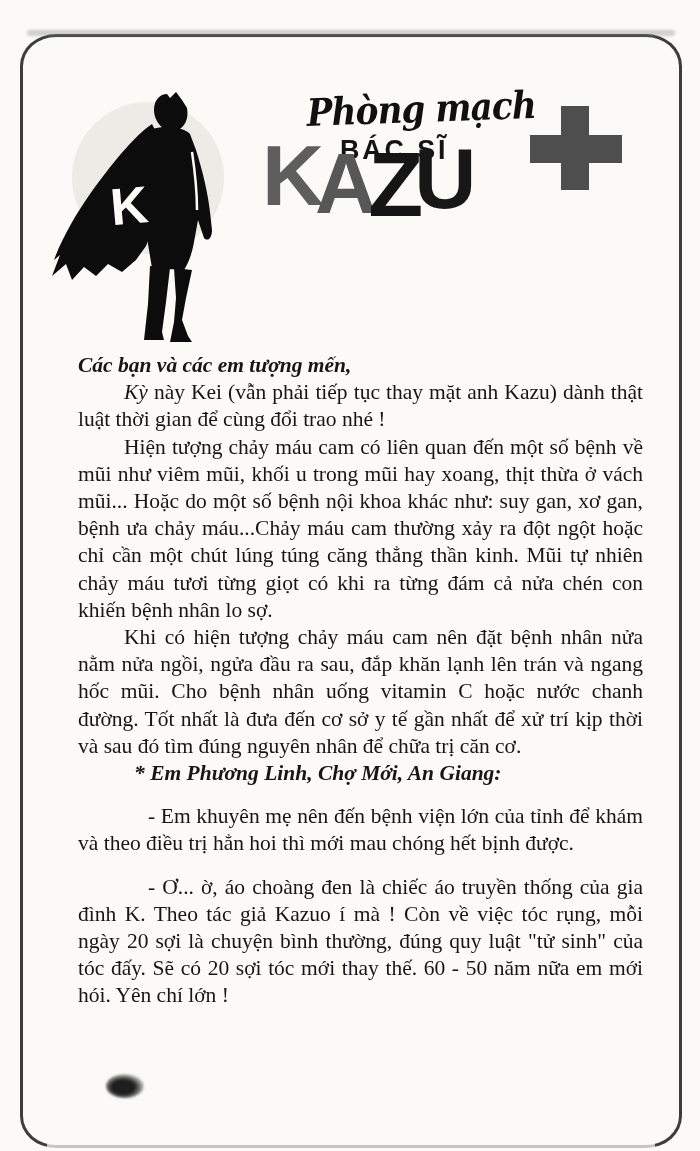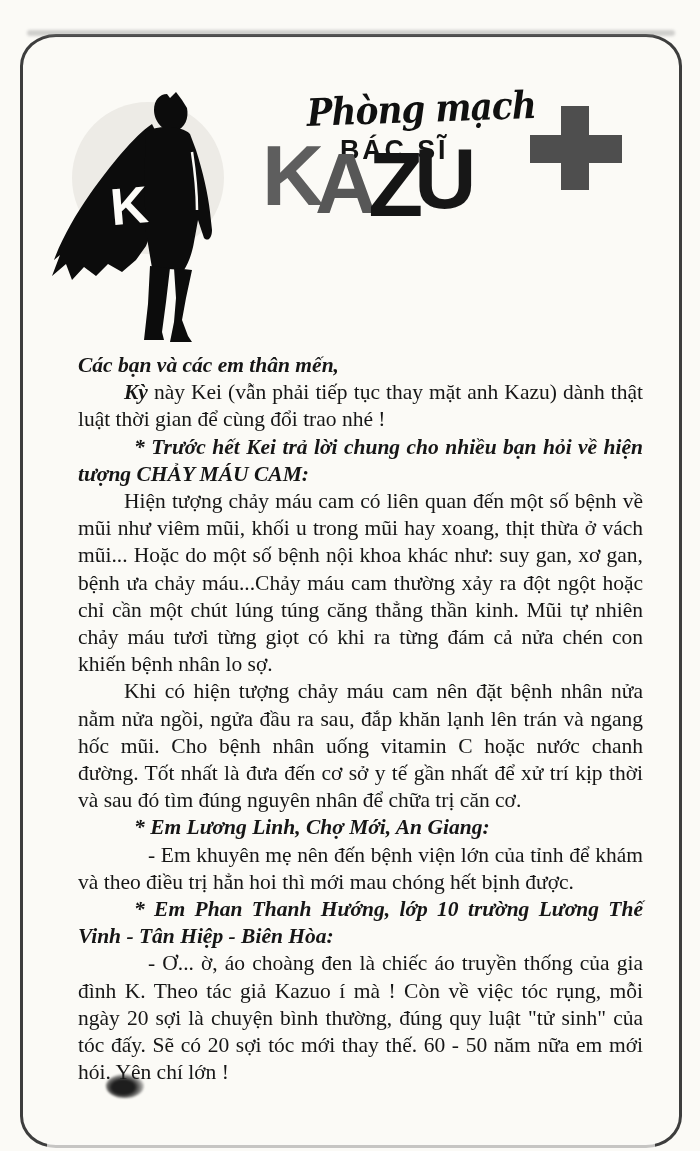--- a/index.html
+++ b/index.html
@@ -51,22 +51,22 @@
 
   
   .body-text{
     position:absolute;left:55px;top:315px;width:565px;
     font-size:21.5px;line-height:27.2px;text-align:justify;
   }
   .body-text p{margin:0;}
   .salutation{margin-left:111px;font-weight:bold;font-style:italic;text-align:left;}
   .heading{font-weight:bold;font-style:italic;text-indent:56px;}
   .para{text-indent:46px;}
-  .para.answer{text-indent:70px;}
-  .lead{font-weight:bold;font-style:italic;}
+  .para.answer{text-indent:70px;margin-top:16px;}
+  .lead{font-weight:normal;font-style:italic;}
 
   
   .smudge{
     position:absolute;left:83px;top:1037px;width:38px;height:24px;
     border-radius:50%;filter:blur(1px);
     background:radial-gradient(ellipse at 45% 55%,rgba(18,18,18,.95) 0 38%,rgba(45,45,45,.6) 58%,rgba(90,90,90,0) 78%);
   }
 </style>
 </head>
 <body>
@@ -95,34 +95,32 @@
       <span style="color:#151515">Z</span>
       <span style="color:#171717">U</span>
     </div>
 
     <div class="cross" style="--c:#4e4e4e">
       <i class="v"></i>
       <i class="h"></i>
     </div>
 
     <main class="body-text">
-      <p class="salutation">Các bạn và các em thân mến,</p>
+      <p class="salutation">Các bạn và các em tượng mến,</p>
 
       <p class="para"><span class="lead">Kỳ</span><span> này Kei (vẫn phải tiếp tục thay mặt anh Kazu) dành thật luật thời gian để cùng đổi trao nhé !</span></p>
 
-      <p class="heading">* Trước hết Kei trả lời chung cho nhiều bạn hỏi về hiện tượng CHẢY MÁU CAM:</p>
 
       <p class="para">Hiện tượng chảy máu cam có liên quan đến một số bệnh về mũi như viêm mũi, khối u trong mũi hay xoang, thịt thừa ở vách mũi... Hoặc do một số bệnh nội khoa khác như: suy gan, xơ gan, bệnh ưa chảy máu...Chảy máu cam thường xảy ra đột ngột hoặc chỉ cần một chút lúng túng căng thẳng thần kinh. Mũi tự nhiên chảy máu tươi từng giọt có khi ra từng đám cả nửa chén con khiến bệnh nhân lo sợ.</p>
 
       <p class="para">Khi có hiện tượng chảy máu cam nên đặt bệnh nhân nửa nằm nửa ngồi, ngửa đầu ra sau, đắp khăn lạnh lên trán và ngang hốc mũi. Cho bệnh nhân uống vitamin C hoặc nước chanh đường. Tốt nhất là đưa đến cơ sở y tế gần nhất để xử trí kịp thời và sau đó tìm đúng nguyên nhân để chữa trị căn cơ.</p>
 
-      <p class="heading">* Em Lương Linh, Chợ Mới, An Giang:</p>
+      <p class="heading">* Em Phương Linh, Chợ Mới, An Giang:</p>
 
       <p class="para answer">- Em khuyên mẹ nên đến bệnh viện lớn của tỉnh để khám và theo điều trị hẳn hoi thì mới mau chóng hết bịnh được.</p>
 
-      <p class="heading">* Em Phan Thanh Hướng, lớp 10 trường Lương Thế Vinh - Tân Hiệp - Biên Hòa:</p>
 
       <p class="para answer">- Ơ... ờ, áo choàng đen là chiếc áo truyền thống của gia đình K. Theo tác giả Kazuo í mà ! Còn về việc tóc rụng, mỗi ngày 20 sợi là chuyện bình thường, đúng quy luật "tử sinh" của tóc đấy. Sẽ có 20 sợi tóc mới thay thế. 60 - 50 năm nữa em mới hói. Yên chí lớn !</p>
     </main>
 
     <div class="smudge"></div>
   </div>
 </div>
 
 </body></html>

